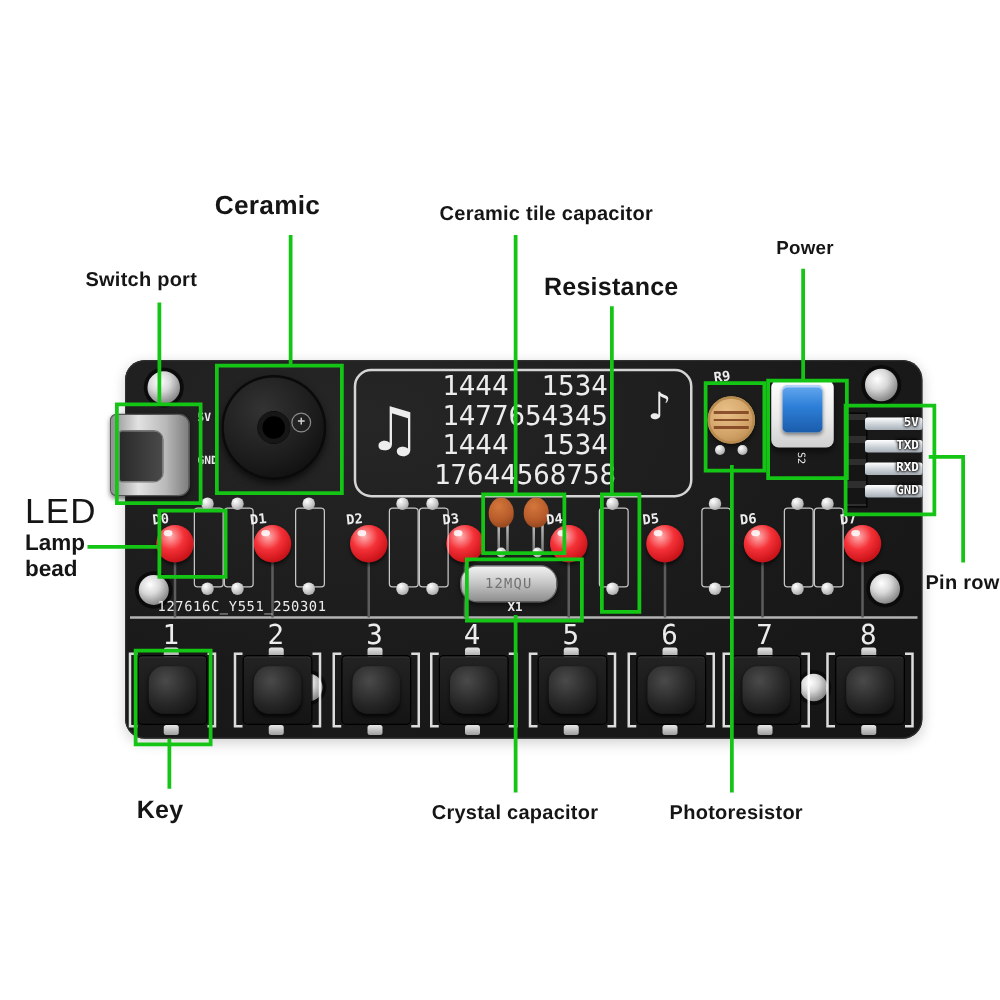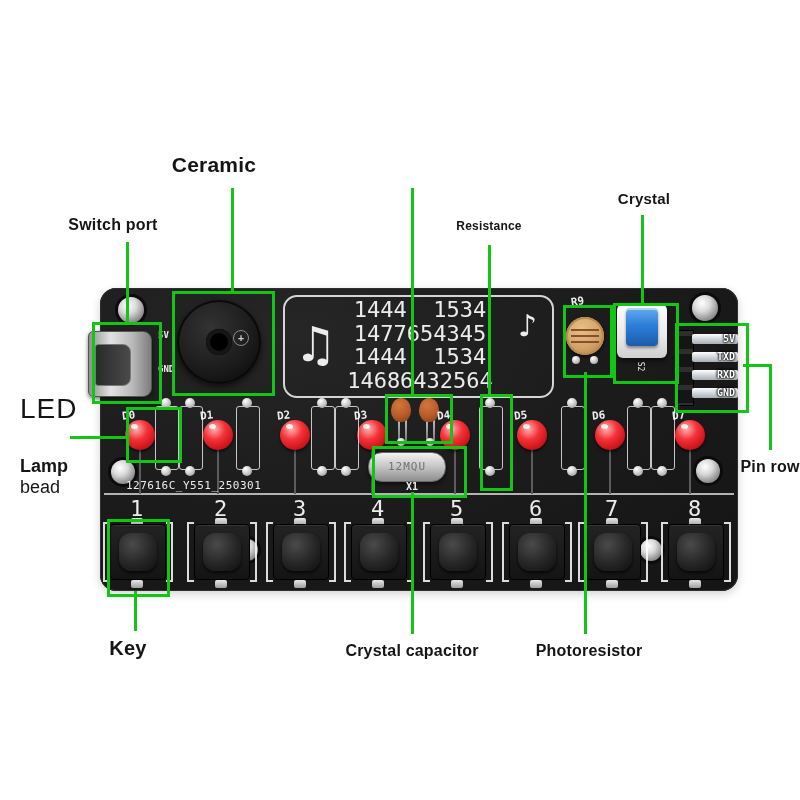--- a/index.html
+++ b/index.html
@@ -53,26 +53,27 @@
        background:radial-gradient(circle at 40% 30%, #d3773c 0%, #b65a2a 55%, #7e3c17 100%);}
   .leg{position:absolute;width:2px;background:linear-gradient(180deg,#bbb,#777);z-index:2;}
 </style>
 </head>
 <body>
 
 <div id="stage">
 
   <div class="lbl" style="left:214px;top:153px;font-size:21px;">Ceramic</div>
   <div class="lbl" style="left:113px;top:216px;font-size:16px;">Switch port</div>
-  <div class="lbl" style="left:489px;top:219px;font-size:12px;">Resistance</div>
-  <div class="lbl" style="left:644px;top:190px;font-size:15px;">Crystal</div>
+  <div class="lbl" style="left:437px;top:163px;font-size:16px;">Ceramic tile capacitor</div>
+  <div class="lbl" style="left:489px;top:219px;font-size:20px;">Resistance</div>
+  <div class="lbl" style="left:644px;top:190px;font-size:15px;">Power</div>
   <div style="position:absolute;left:20px;top:394px;color:#151515;">
     <div style="font-size:28px;font-weight:400;letter-spacing:1px;line-height:30px;">LED</div>
-    <div style="font-size:18px;font-weight:bold;line-height:21px;margin-top:32px;">Lamp</div>
-    <div style="font-size:18px;font-weight:normal;line-height:21px;">bead</div>
+    <div style="font-size:18px;font-weight:bold;line-height:21px;">Lamp</div>
+    <div style="font-size:18px;font-weight:bold;line-height:21px;">bead</div>
   </div>
   <div class="lbl" style="left:128px;top:637px;font-size:20px;">Key</div>
   <div class="lbl" style="left:412px;top:642px;font-size:16px;">Crystal capacitor</div>
   <div class="lbl" style="left:589px;top:642px;font-size:16px;">Photoresistor</div>
   <div class="lbl" style="left:770px;top:458px;font-size:16px;">Pin row</div>
 
   <div class="gl" style="left:231px;top:188px;width:3px;height:104px;"></div>
   <div class="gl" style="left:126px;top:242px;width:3px;height:82px;"></div>
   <div class="gl" style="left:411px;top:188px;width:3px;height:208px;"></div>
   <div class="gl" style="left:488px;top:245px;width:3px;height:151px;"></div>
@@ -116,21 +117,21 @@
   </div>
 
   <div style="position:absolute;left:283px;top:295px;width:267px;height:99px;border:2px solid #d5d5d5;
        border-radius:14px;z-index:2;"></div>
   <div class="silk" style="left:294px;top:316px;font-size:48px;font-family:'DejaVu Sans',sans-serif;">♫</div>
   <div class="silk" style="left:518px;top:308px;font-size:30px;font-family:'DejaVu Sans',sans-serif;">♪</div>
   <div id="music-lines" style="position:absolute;left:335px;top:298px;width:170px;text-align:center;z-index:3;">
       <div class="silk" style="position:static;font-size:22px;line-height:23.5px;">1444  1534</div>
       <div class="silk" style="position:static;font-size:22px;line-height:23.5px;">1477654345</div>
       <div class="silk" style="position:static;font-size:22px;line-height:23.5px;">1444  1534</div>
-      <div class="silk" style="position:static;font-size:22px;line-height:23.5px;">14686432564</div>
+      <div class="silk" style="position:static;font-size:22px;line-height:23.5px;">17644568758</div>
     </div>
 
   <div class="silk" style="left:571px;top:295px;font-size:11px;font-weight:bold;transform:rotate(-8deg);">R9</div>
   <div style="position:absolute;left:566px;top:317px;width:38px;height:38px;border-radius:50%;z-index:3;
        background:radial-gradient(circle at 40% 32%, #e8c088 0%, #d2a368 55%, #a97840 100%);
        box-shadow:0 2px 4px rgba(0,0,0,.6), inset 0 0 0 2px #b78b4e;">
     <div style="position:absolute;left:5px;top:8px;right:5px;bottom:8px;
          background:repeating-linear-gradient(0deg, transparent 0 4px, #7c3f1d 4px 6px);opacity:.85;"></div>
   </div>
   <div class="pad" style="left:572px;top:356px;width:8px;height:8px;"></div>

